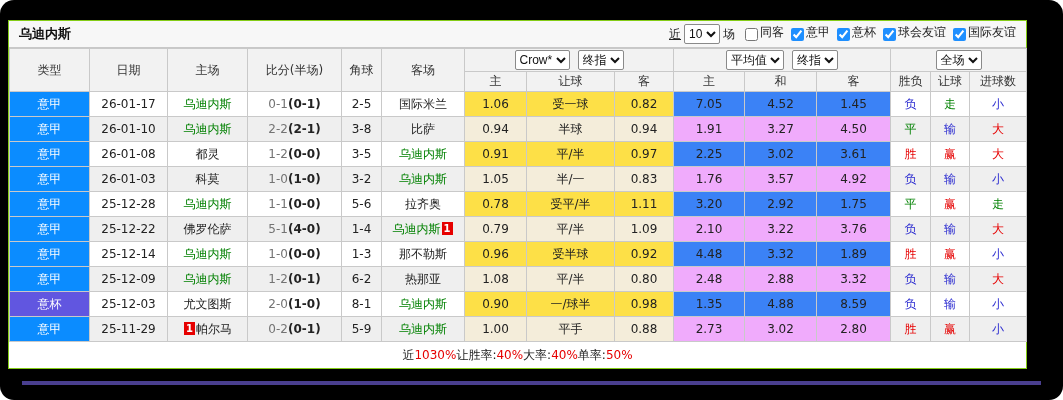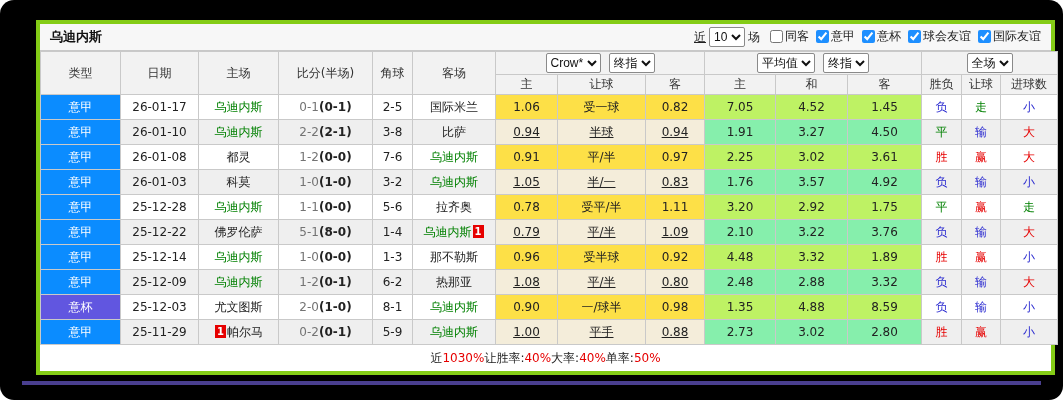--- a/index.html
+++ b/index.html
@@ -1,34 +1,34 @@
 <!DOCTYPE html>
 <html><head>
 <meta charset="utf-8">
 <style>
   html,body{margin:0;padding:0;background:#fff;font-family:"DejaVu Sans","Liberation Sans",sans-serif;}
   .frame{position:relative;width:1063px;height:400px;background:#000;border-radius:14px;overflow:hidden;}
-  .panel{position:absolute;left:36px;top:20px;width:1019px;background:#fff;border:4px solid #84cc16;box-sizing:border-box;}
+  .panel{position:absolute;left:8px;top:20px;width:1019px;background:#fff;border:1px solid #84cc16;box-sizing:border-box;}
   .titlebar{height:27px;display:flex;align-items:center;background:#f7f7f7;border-bottom:1px solid #c8c8c8;padding:0 10px;box-sizing:border-box;}
   .titlebar .t{font-weight:bold;font-size:13px;color:#111;}
   .controls{margin-left:auto;display:flex;align-items:center;font-size:12px;color:#222;}
   .controls .lbl{margin:0 3px;}
   .near{text-decoration:underline;color:#222;cursor:pointer;margin-right:3px;}
   select{font-size:12px;height:20px;border:1px solid #8a8a8a;background:#fff;border-radius:2px;color:#111;}
-  .ck{display:inline-flex;align-items:center;cursor:pointer;}
+  .ck{display:inline-flex;align-items:flex-end;cursor:pointer;}
   input[type=checkbox]{width:13px;height:13px;accent-color:#1e8fff;margin:0 2px 0 7px;}
   table{border-collapse:collapse;table-layout:fixed;width:1017px;font-size:12px;}
   th,td{border:1px solid #c9c9c9;text-align:center;padding:0 1px;overflow:hidden;white-space:nowrap;box-sizing:border-box;}
   thead th{background:#f2f2f2;color:#333;font-weight:normal;}
   thead tr.r1 th{height:23px;}
   thead tr.r2 th{height:20px;}
   tbody td{height:25px;color:#222;background:#fff;}
   tr.even td{background:#efefef;}
-  td.bg-ah{background:#fde047;}  tr.even td.bg-ah{background:#f4edda;text-decoration:underline;}
-  td.bg-eu{background:#bef264;}  tr.even td.bg-eu{background:#86efac;margin-left:48px;}
+  td.bg-ah{background:#fde047;}  tr.even td.bg-ah{background:#f4edda;}
+  td.bg-eu{background:#3b82f6;}  tr.even td.bg-eu{background:#f0abfc;margin-left:48px;}
   td.lg{color:#fff;}
   td.lg-blue{background:#0b8cff !important;}
   td.lg-purple{background:#6156e0 !important;}
   .team-green{color:#008000;}
   .score{color:#737373;}
   .half{color:#222;font-weight:bold;}
   .c-red{color:#e60000;}
   .c-green{color:#008000;}
   .c-blue{color:#2a2ad0;}
   .rc{display:inline-block;background:#e60000;color:#fff;font-size:10px;line-height:13px;width:11px;height:13px;vertical-align:1px;margin:0 1px;font-weight:bold;}
@@ -157,21 +157,21 @@
     <td class="bg-eu">4.50</td>
     <td class="res1 c-green">平</td>
     <td class="res2 c-blue">输</td>
     <td class="res3 c-red">大</td>
   </tr>
           <tr>
     <td class="lg lg-blue">意甲</td>
     <td>26-01-08</td>
     <td><span class="home-name">都灵</span></td>
     <td><span class="score">1-2</span><span class="half">(0-0)</span></td>
-    <td>7-6</td>
+    <td>3-5</td>
     <td><span class="away-name team-green">乌迪内斯</span></td>
     <td class="bg-ah">0.91</td>
     <td class="bg-ah">平/半</td>
     <td class="bg-ah">0.97</td>
     <td class="bg-eu">2.25</td>
     <td class="bg-eu">3.02</td>
     <td class="bg-eu">3.61</td>
     <td class="res1 c-red">胜</td>
     <td class="res2 c-red">赢</td>
     <td class="res3 c-red">大</td>
@@ -207,21 +207,21 @@
     <td class="bg-eu">2.92</td>
     <td class="bg-eu">1.75</td>
     <td class="res1 c-green">平</td>
     <td class="res2 c-red">赢</td>
     <td class="res3 c-green">走</td>
   </tr>
           <tr class="even">
     <td class="lg lg-blue">意甲</td>
     <td>25-12-22</td>
     <td><span class="home-name">佛罗伦萨</span></td>
-    <td><span class="score">5-1</span><span class="half">(8-0)</span></td>
+    <td><span class="score">5-1</span><span class="half">(4-0)</span></td>
     <td>1-4</td>
     <td><span class="away-name team-green">乌迪内斯</span><span class="rc away-rc">1</span></td>
     <td class="bg-ah">0.79</td>
     <td class="bg-ah">平/半</td>
     <td class="bg-ah">1.09</td>
     <td class="bg-eu">2.10</td>
     <td class="bg-eu">3.22</td>
     <td class="bg-eu">3.76</td>
     <td class="res1 c-blue">负</td>
     <td class="res2 c-blue">输</td>

